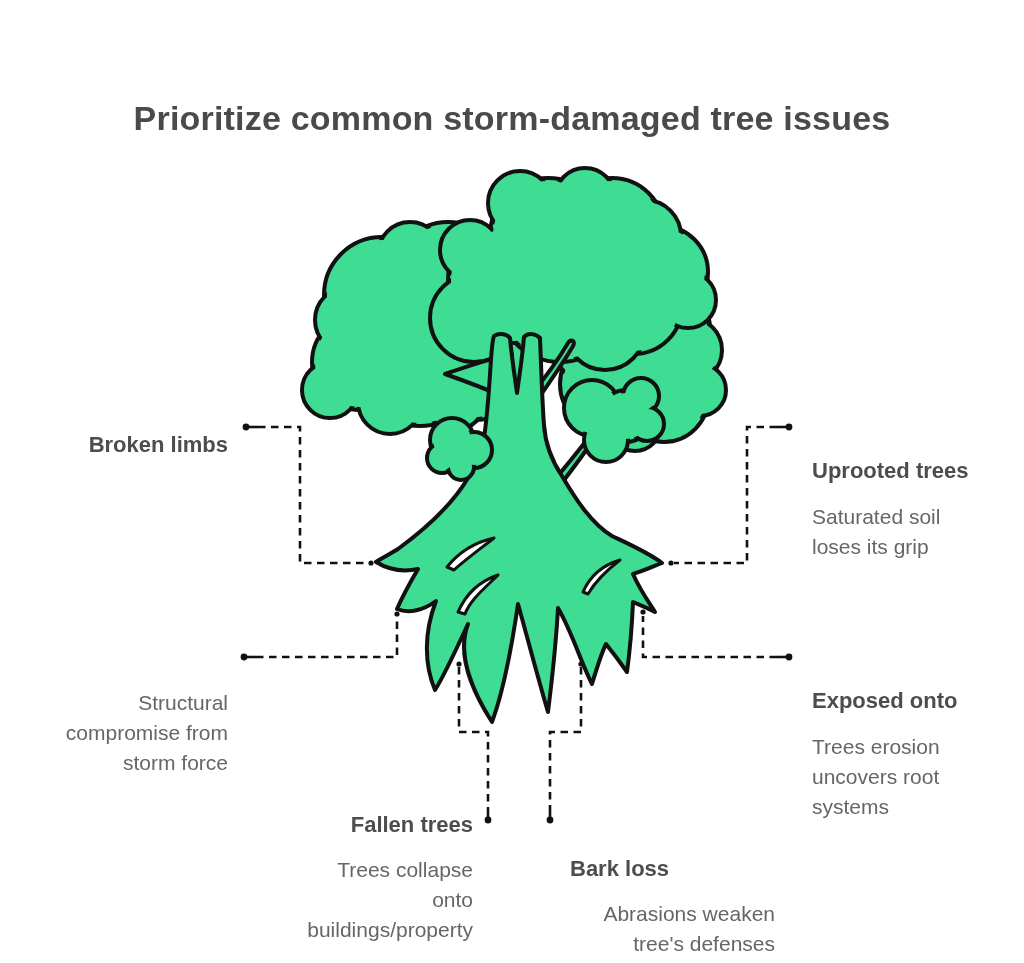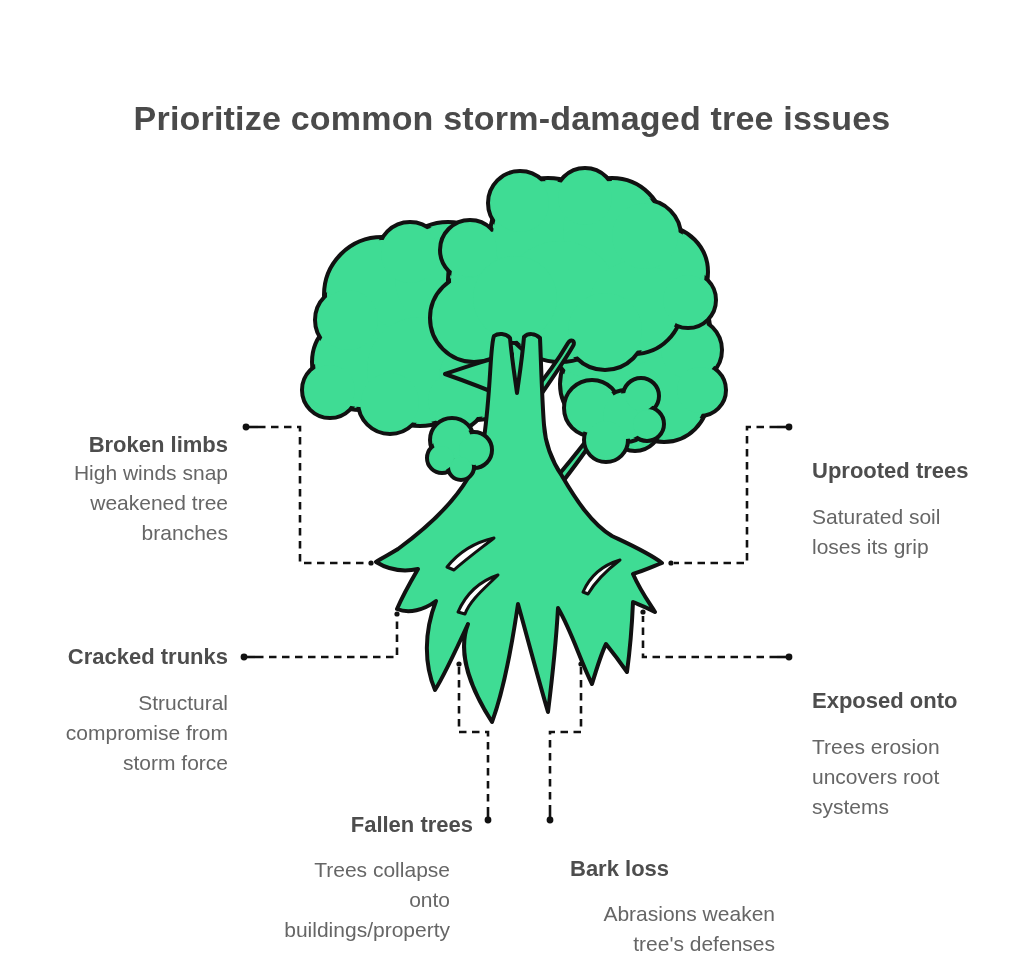--- a/index.html
+++ b/index.html
@@ -40,21 +40,21 @@
   
   .lbl-broken   {right:796px; top:431px;}
   .dsc-broken   {right:796px; top:458px; width:185px;}
   .lbl-uprooted {left:812px;  top:413px;}
   .dsc-uprooted {left:812px;  top:458px; width:165px;}
   .lbl-cracked  {right:796px; top:643px;}
   .dsc-cracked  {right:796px; top:688px; width:190px;}
   .lbl-exposed  {left:812px;  top:643px;}
   .dsc-exposed  {left:812px;  top:688px; width:165px;}
   .lbl-fallen   {right:551px; top:811px;}
-  .dsc-fallen   {right:574px; top:855px; width:180px;}
+  .dsc-fallen   {right:551px; top:855px; width:180px;}
   .lbl-bark     {left:570px;  top:811px;}
   .dsc-bark     {left:570px;  top:855px; width:205px;text-align:right;}
 
   svg .gstroke{fill:var(--green,#3fdc94);stroke:var(--ink,#111111);stroke-width:4;}
   svg .gfill{fill:var(--green,#3fdc94);stroke:none;}
   svg .tree-solid{fill:var(--green,#3fdc94);stroke:var(--ink,#111111);stroke-width:4;stroke-linejoin:round;}
   svg .sliver{fill:var(--bg,#ffffff);stroke:var(--ink,#111111);stroke-width:3;stroke-linejoin:round;}
   svg .dash{fill:none;stroke:var(--ink,#1a1a1a);stroke-width:2.6;stroke-dasharray:7.5 5.5;}
   svg .solidseg{fill:none;stroke:var(--ink,#1a1a1a);stroke-width:2.6;}
   svg .dot{fill:var(--ink,#1a1a1a);stroke:none;}
@@ -243,26 +243,24 @@
     </g>
     <g>
       <circle class="dot" cx="581" cy="664" r="2.6"></circle>
       <path class="dash" d="M 581,667 V 732 H 550 V 810"></path>
       <path class="solidseg" d="M 550,810 V 817"></path>
       <circle class="dot" cx="550" cy="820" r="3.4"></circle>
     </g>
   </svg>
 
   <div class="issue-label al-r lbl-broken">Broken limbs</div>
-  <div class="issue-desc al-r dsc-broken">High winds snap weakened tree branches</div>
 
   <div class="issue-label al-l lbl-uprooted">Uprooted trees</div>
   <div class="issue-desc al-l dsc-uprooted">Saturated soil loses its grip</div>
 
-  <div class="issue-label al-r lbl-cracked">Cracked trunks</div>
   <div class="issue-desc al-r dsc-cracked">Structural compromise from storm force</div>
 
   <div class="issue-label al-l lbl-exposed">Exposed onto</div>
   <div class="issue-desc al-l dsc-exposed">Trees erosion uncovers root systems</div>
 
   <div class="issue-label al-r lbl-fallen">Fallen trees</div>
   <div class="issue-desc al-r dsc-fallen">Trees collapse onto buildings/property</div>
 
   <div class="issue-label al-l lbl-bark">Bark loss</div>
   <div class="issue-desc al-l dsc-bark">Abrasions weaken tree's defenses</div>

